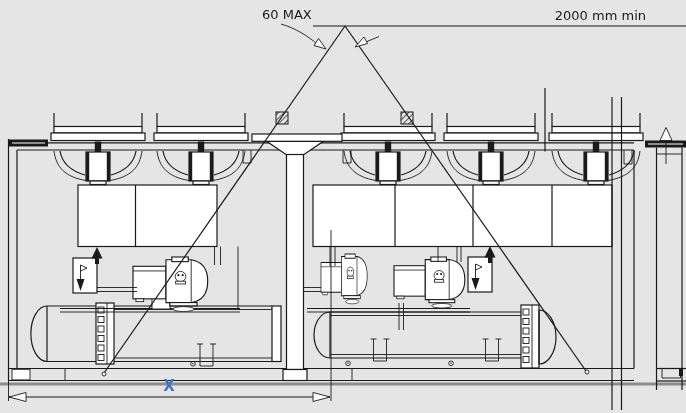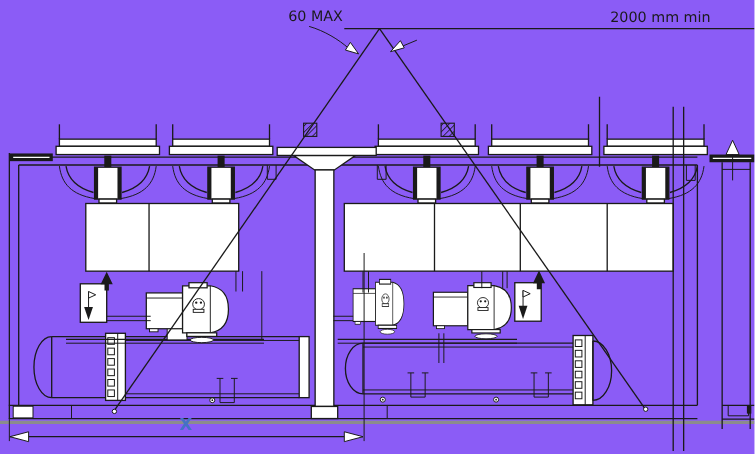--- a/index.html
+++ b/index.html
@@ -1,16 +1,16 @@
 <!DOCTYPE html>
 <html><head>
 <meta charset="utf-8">
 <style>
   html,body{margin:0;padding:0;background:#ffffff;}
-  .canvas{width:686px;height:413px;position:relative;background:#8b5cf6;overflow:hidden;
+  .canvas{width:686px;height:413px;position:relative;background:#e5e5e5;overflow:hidden;
           font-family:"DejaVu Sans","Liberation Sans",sans-serif;}
   svg{display:block;}
   svg .ln{stroke:#1a1a1a;stroke-width:1.2;fill:none;}
   svg .thin{stroke:#1a1a1a;stroke-width:0.9;fill:none;}
   svg .wht{fill:#ffffff;stroke:#1a1a1a;stroke-width:1.2;}
   svg .whtthin{fill:#ffffff;stroke:#1a1a1a;stroke-width:0.9;}
   svg .blk{fill:#1a1a1a;stroke:none;}
   svg text{font-family:"DejaVu Sans","Liberation Sans",sans-serif;}
   .lbl{font-size:13px;fill:#1a1a1a;}
   .xlbl{font-size:15px;font-weight:bold;}

